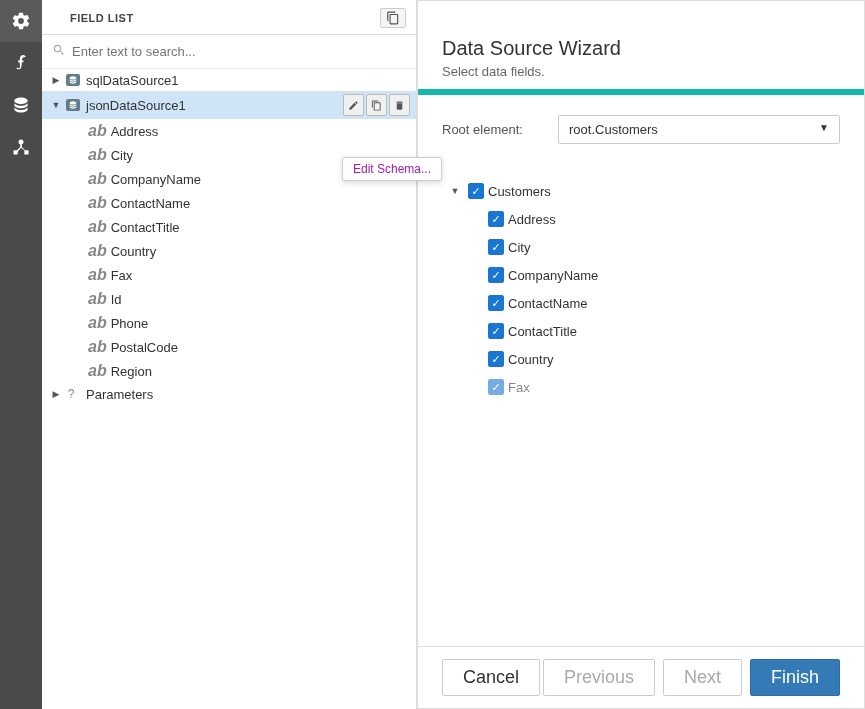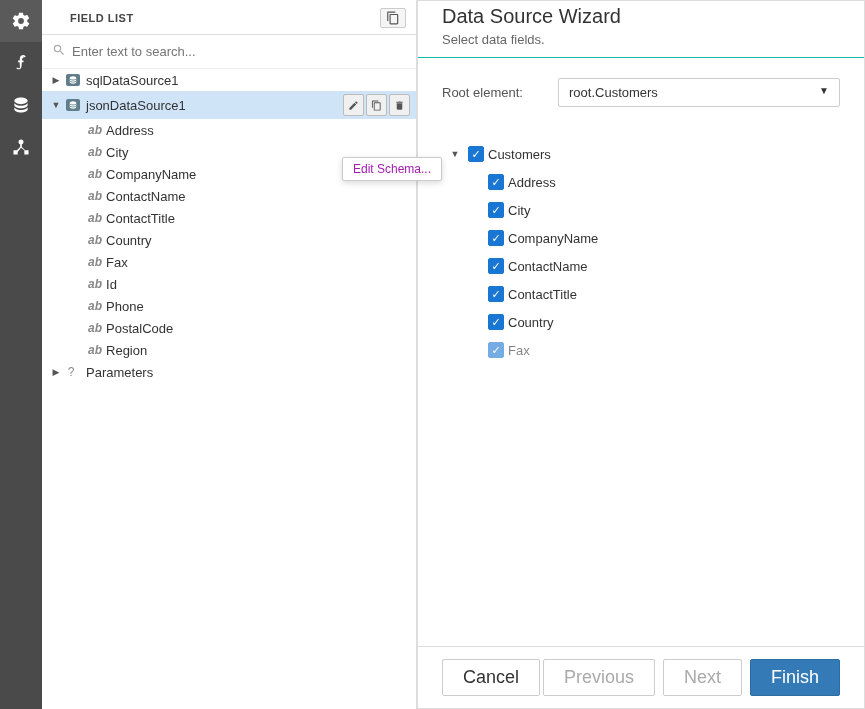--- a/index.html
+++ b/index.html
@@ -135,21 +135,21 @@
       height: 12px;
       background: #607d8b;
       border-radius: 2px;
       display: flex;
       align-items: center;
       justify-content: center;
       font-size: 8px;
       color: white;
     }
     .ab-label {
-      font-size: 12px;
+      font-size: 16px;
       color: #888;
       font-style: italic;
       margin-right: 4px;
       flex-shrink: 0;
       font-weight: bold;
     }
     .question-label {
       font-size: 12px;
       color: #888;
       margin-right: 4px;
@@ -208,22 +208,22 @@
     
     .wizard-panel {
       flex: 1;
       background: white;
       margin: 0;
       border: 1px solid #ddd;
       display: flex;
       flex-direction: column;
     }
     .wizard-header {
-      padding: 4px 24px 10px 24px;
-      border-bottom: 1px solid #14b8a6;
+      padding: 36px 24px 10px 24px;
+      border-bottom: 6px solid #14b8a6;
     }
     .wizard-title {
       font-size: 20px;
       font-weight: 300;
       color: #333;
       margin-bottom: 4px;
     }
     .wizard-subtitle {
       font-size: 13px;
       color: #666;

